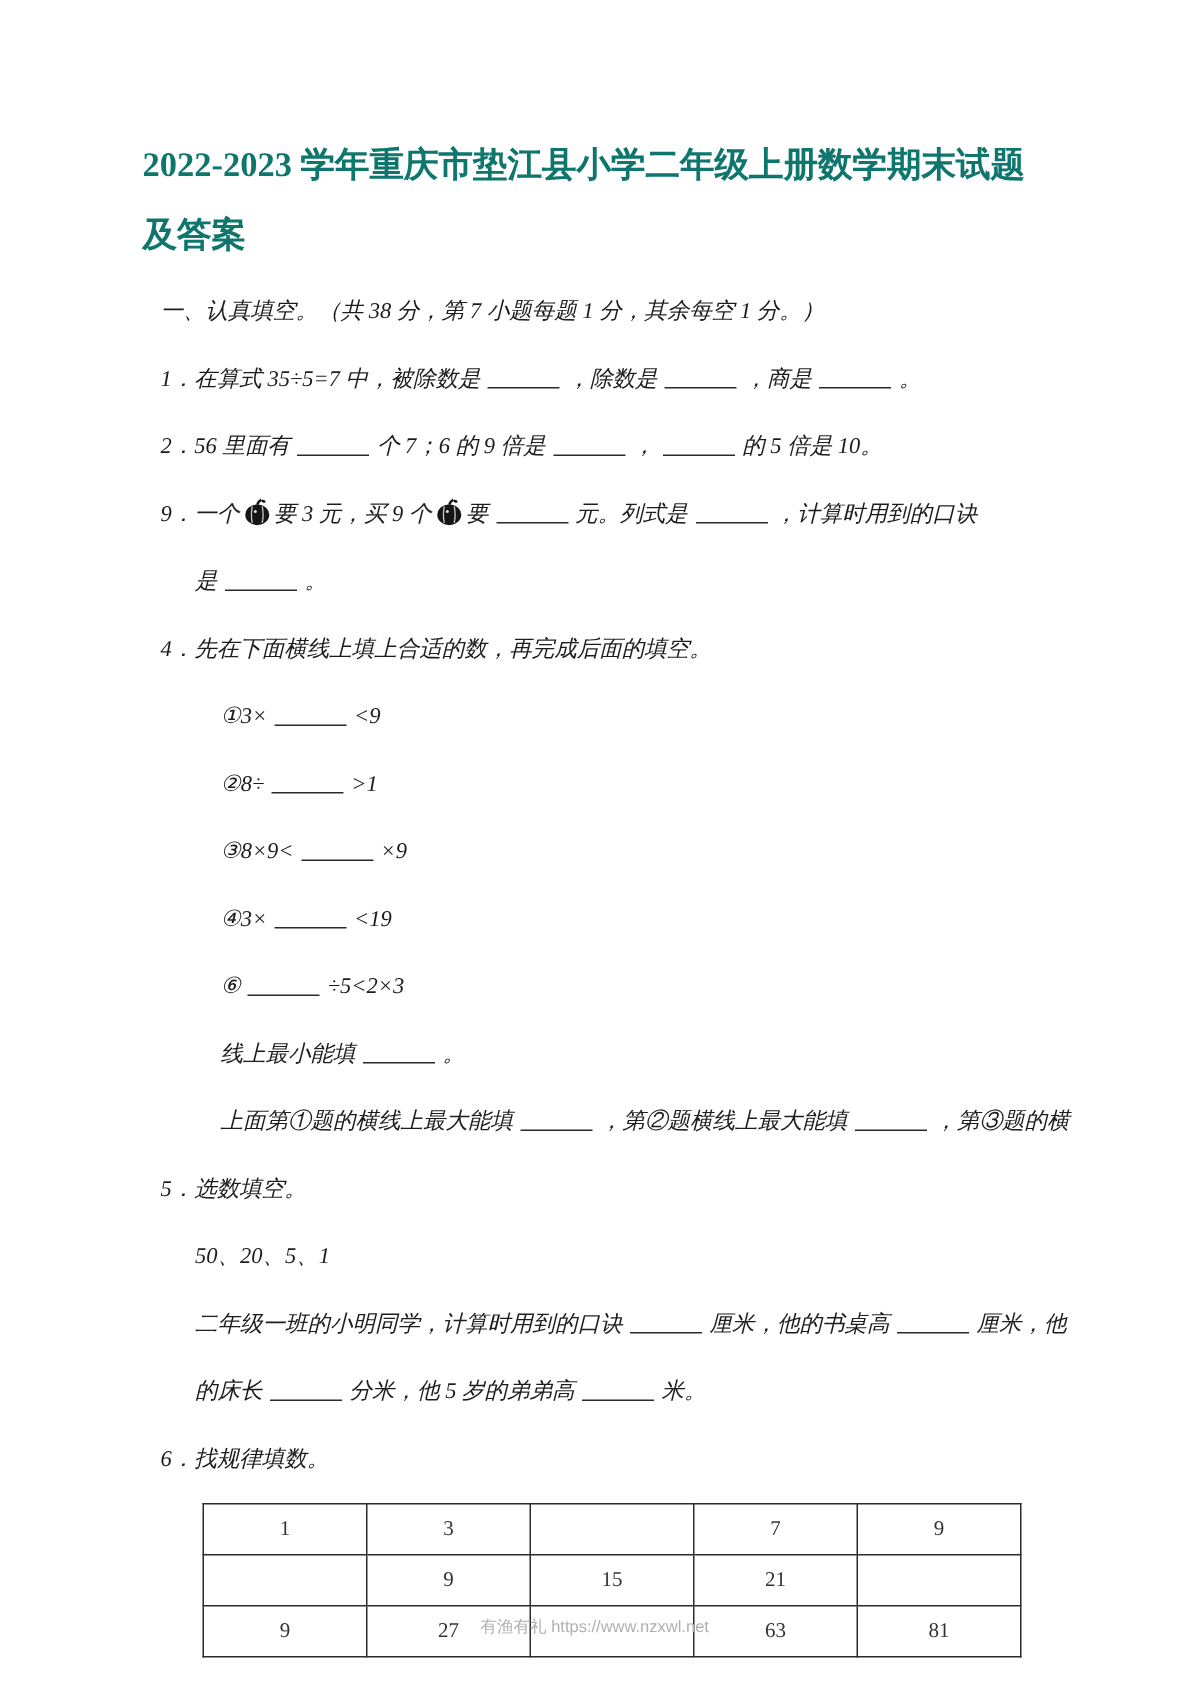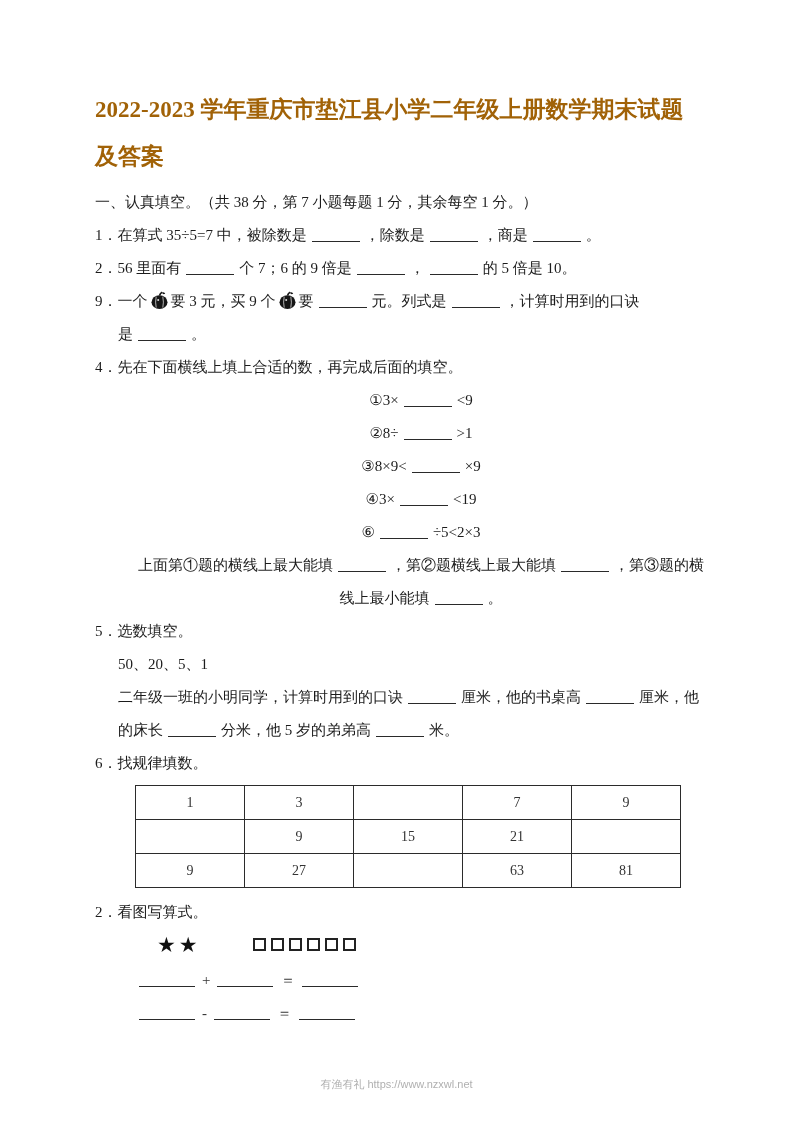--- a/index.html
+++ b/index.html
@@ -11,32 +11,33 @@
     color: #1c1c1c;
     position: relative;
     overflow: hidden;
   }
   .page { padding: 86px 86px 0 95px; }
 
   .title {
     font-weight: bold;
     font-size: 23px;
     line-height: 47px;
-    color: #a16207;
+    color: #0f766e;
     margin: 0 0 6px 0;
   }
 
   .para {
     font-size: 15px;
     line-height: 33px;
-    margin: 0;
+    margin: 12px;
     white-space: nowrap;
+    font-style: italic;
   }
   .ind1 { padding-left: 23px; }
-  .ind2 { padding-left: 40px; text-align: center; }
+  .ind2 { padding-left: 40px; }
 
   .blank {
     display: inline-block;
     width: 48px;
     height: 14px;
     border-bottom: 1px solid #2a2a2a;
     margin: 0 5px;
     vertical-align: -2px;
   }
 
@@ -115,22 +116,22 @@
   <p class="para ind1"><span>是</span><span class="blank"></span><span>。</span></p>
 
   <p class="para">4．先在下面横线上填上合适的数，再完成后面的填空。</p>
 
   <p class="para ind2"><span>①3×</span><span class="blank"></span><span>&lt;9</span></p>
   <p class="para ind2"><span>②8÷</span><span class="blank"></span><span>&gt;1</span></p>
   <p class="para ind2"><span>③8×9&lt;</span><span class="blank"></span><span>×9</span></p>
   <p class="para ind2"><span>④3×</span><span class="blank"></span><span>&lt;19</span></p>
   <p class="para ind2"><span>⑥</span><span class="blank"></span><span>÷5&lt;2×3</span></p>
 
+  <p class="para ind2"><span>线上最小能填</span><span class="blank"></span><span>。</span></p>
   <p class="para ind2"><span>上面第①题的横线上最大能填</span><span class="blank"></span><span>，第②题横线上最大能填</span><span class="blank"></span><span>，第③题的横</span></p>
-  <p class="para ind2"><span>线上最小能填</span><span class="blank"></span><span>。</span></p>
 
   <p class="para">5．选数填空。</p>
   <p class="para ind1">50、20、5、1</p>
   <p class="para ind1"><span>二年级一班的小明同学，计算时用到的口诀</span><span class="blank"></span><span>厘米，他的书桌高</span><span class="blank"></span><span>厘米，他</span></p>
   <p class="para ind1"><span>的床长</span><span class="blank"></span><span>分米，他 5 岁的弟弟高</span><span class="blank"></span><span>米。</span></p>
 
   <p class="para">6．找规律填数。</p>
 
   <table class="grid">
     <tbody>

